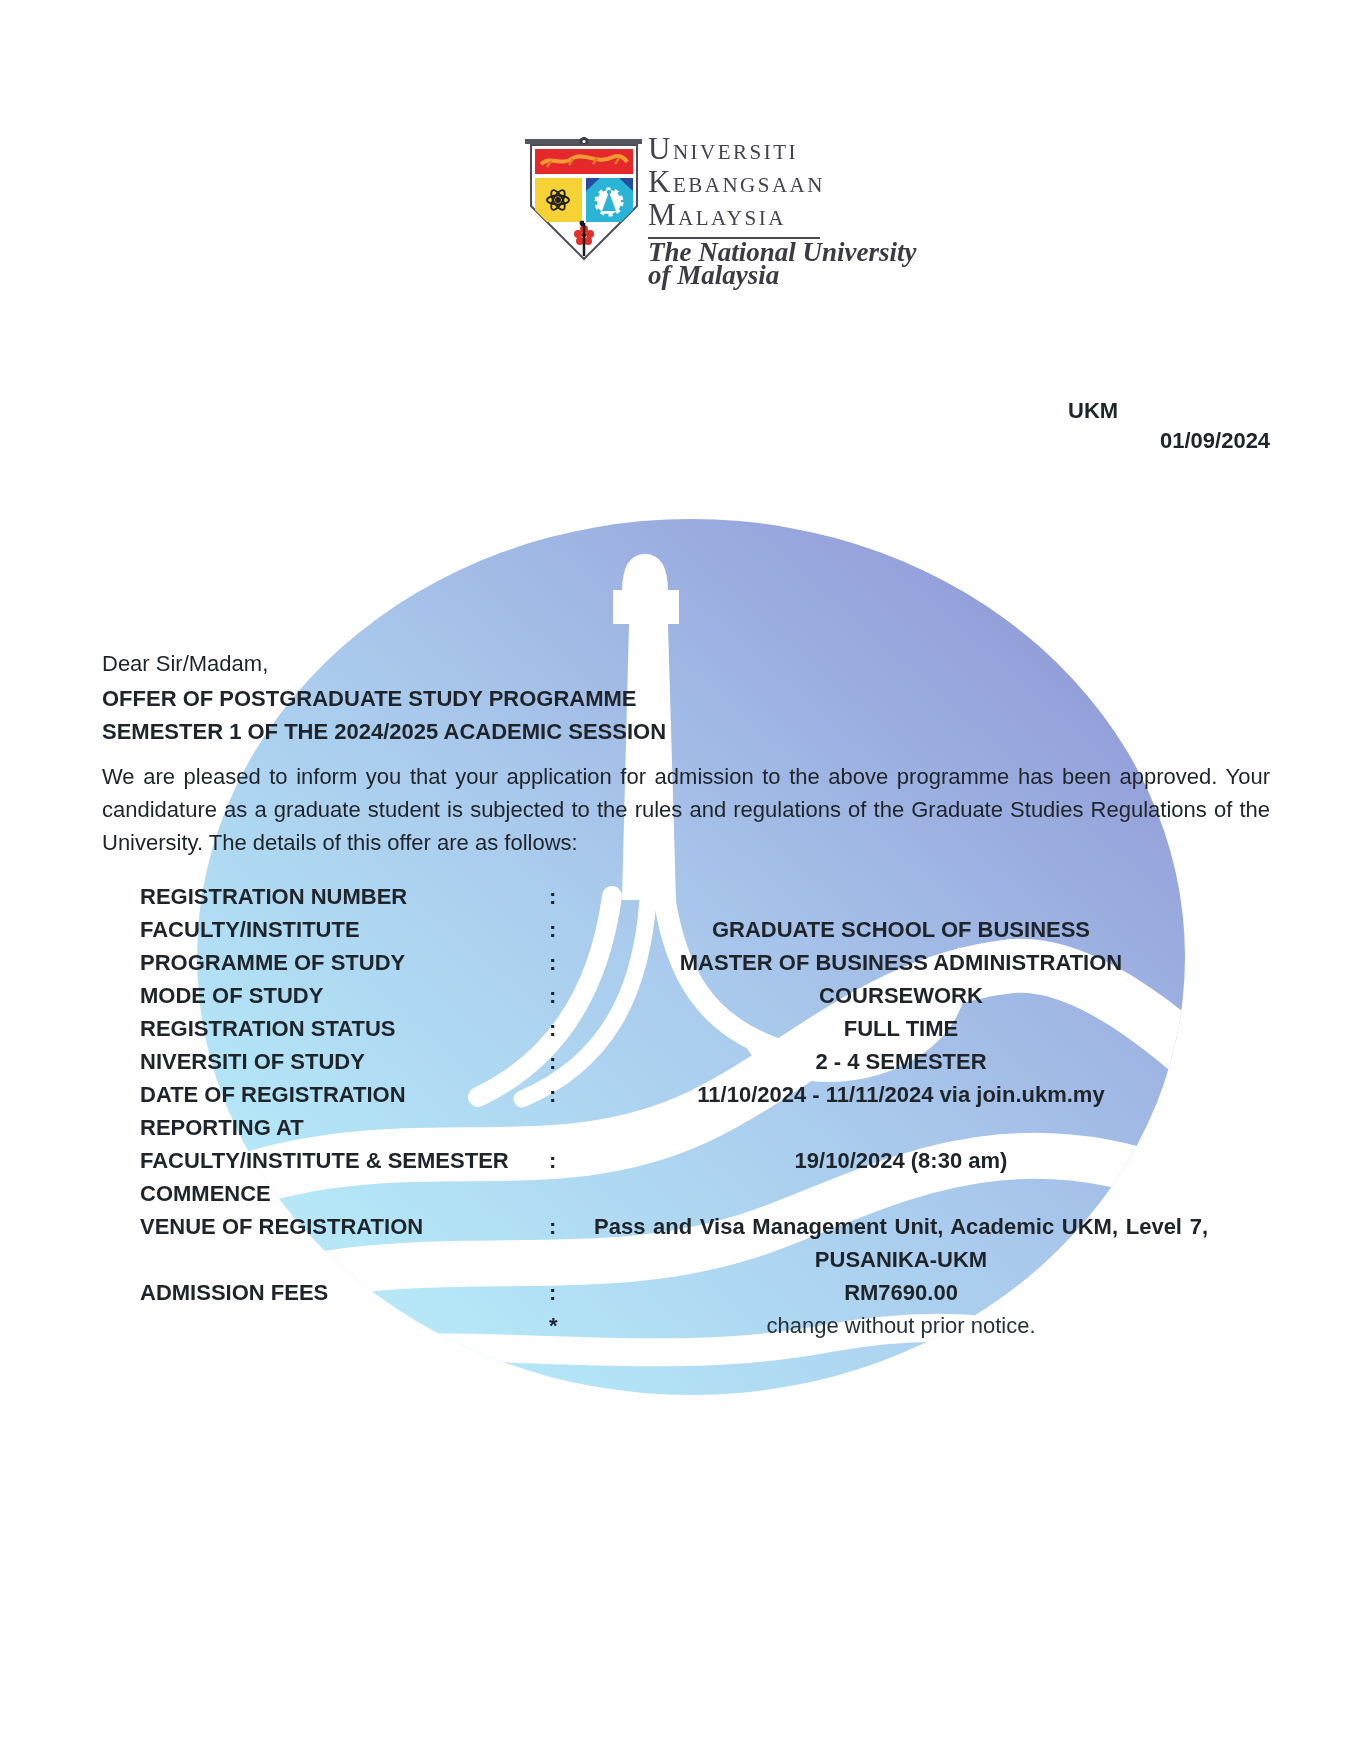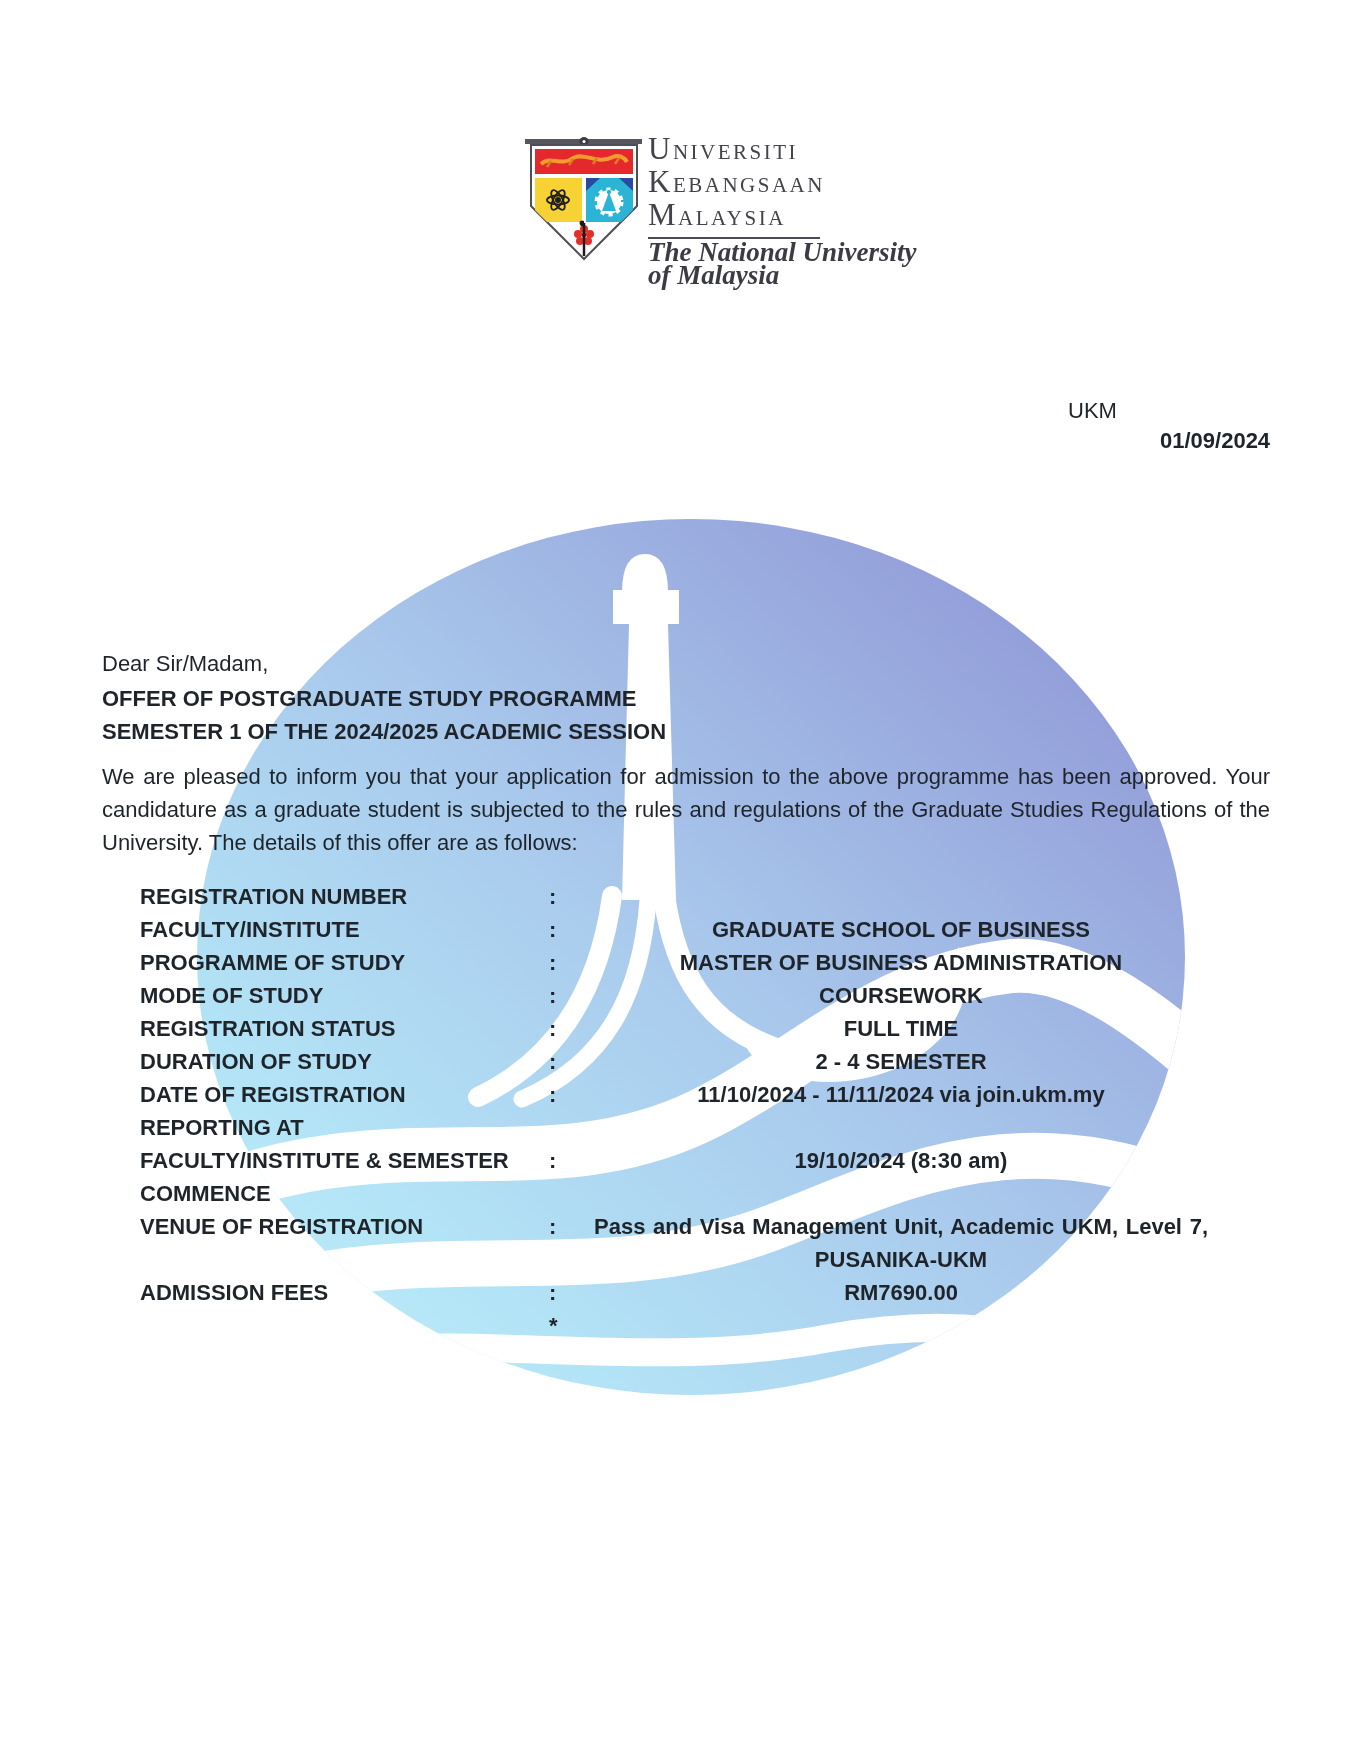--- a/index.html
+++ b/index.html
@@ -13,21 +13,21 @@
   .wordmark{position:absolute;left:648px;top:132px;}
   .wm-line{height:33px;line-height:33px;font-family:"Liberation Serif",serif;color:#43434b;
            letter-spacing:2.5px;white-space:nowrap;}
   .wm-line .cap{font-size:31px;}
   .wm-line .rest{font-size:21px;}
   .wm-rule{position:absolute;left:648px;top:237px;width:172px;height:2px;background:#4a4a52;}
   .tagline{position:absolute;left:648px;top:241px;font-family:"Liberation Serif",serif;
            font-style:italic;font-weight:bold;font-size:27px;line-height:23px;color:#3b3b43;}
 
   
-  .ref-code{position:absolute;left:1068px;top:398px;font-weight:normal;font-size:22px;line-height:26px;}
+  .ref-code{position:absolute;left:1068px;top:398px;font-weight:bold;font-size:22px;line-height:26px;}
   .ref-date{position:absolute;left:1160px;top:428px;font-weight:bold;font-size:22px;line-height:26px;}
 
   
   .salutation{position:absolute;left:102px;top:647px;font-size:22px;line-height:33px;}
   .subject{position:absolute;left:102px;top:682px;font-weight:bold;font-size:22px;line-height:33px;}
   .subject div{white-space:nowrap;}
   .body-par{position:absolute;left:102px;top:760px;width:1168px;font-size:22px;line-height:33px;}
   .body-line{height:33px;}
   .jl{text-align:justify;text-align-last:justify;}
 
@@ -180,21 +180,21 @@
           <div class="cell-label">
             <div>REGISTRATION STATUS</div>
           </div>
           <div class="cell-sep" style="padding-top: 0px;">:</div>
           <div class="cell-value" style="padding-top: 0px;">
             <div class="val-line">FULL TIME</div>
           </div>
         </div>
         <div class="detail-row">
           <div class="cell-label">
-            <div>DURATION OF STUDY</div>
+            <div>NIVERSITI OF STUDY</div>
           </div>
           <div class="cell-sep" style="padding-top: 0px;">:</div>
           <div class="cell-value" style="padding-top: 0px;">
             <div class="val-line">2 - 4 SEMESTER</div>
           </div>
         </div>
         <div class="detail-row">
           <div class="cell-label">
             <div>DATE OF REGISTRATION</div>
           </div>
@@ -230,18 +230,19 @@
           </div>
           <div class="cell-sep" style="padding-top: 0px;">:</div>
           <div class="cell-value" style="padding-top: 0px;">
             <div class="val-line">RM7690.00</div>
           </div>
         </div>
         <div class="detail-row">
           <div class="cell-label"></div>
           <div class="cell-sep" style="padding-top: 0px;">*</div>
           <div class="cell-value" style="padding-top: 0px;">
+            <div class="val-line note">change without prior notice.</div>
           </div>
         </div>
       </div>
 
   </div>
 </div>
 
 </body></html>

